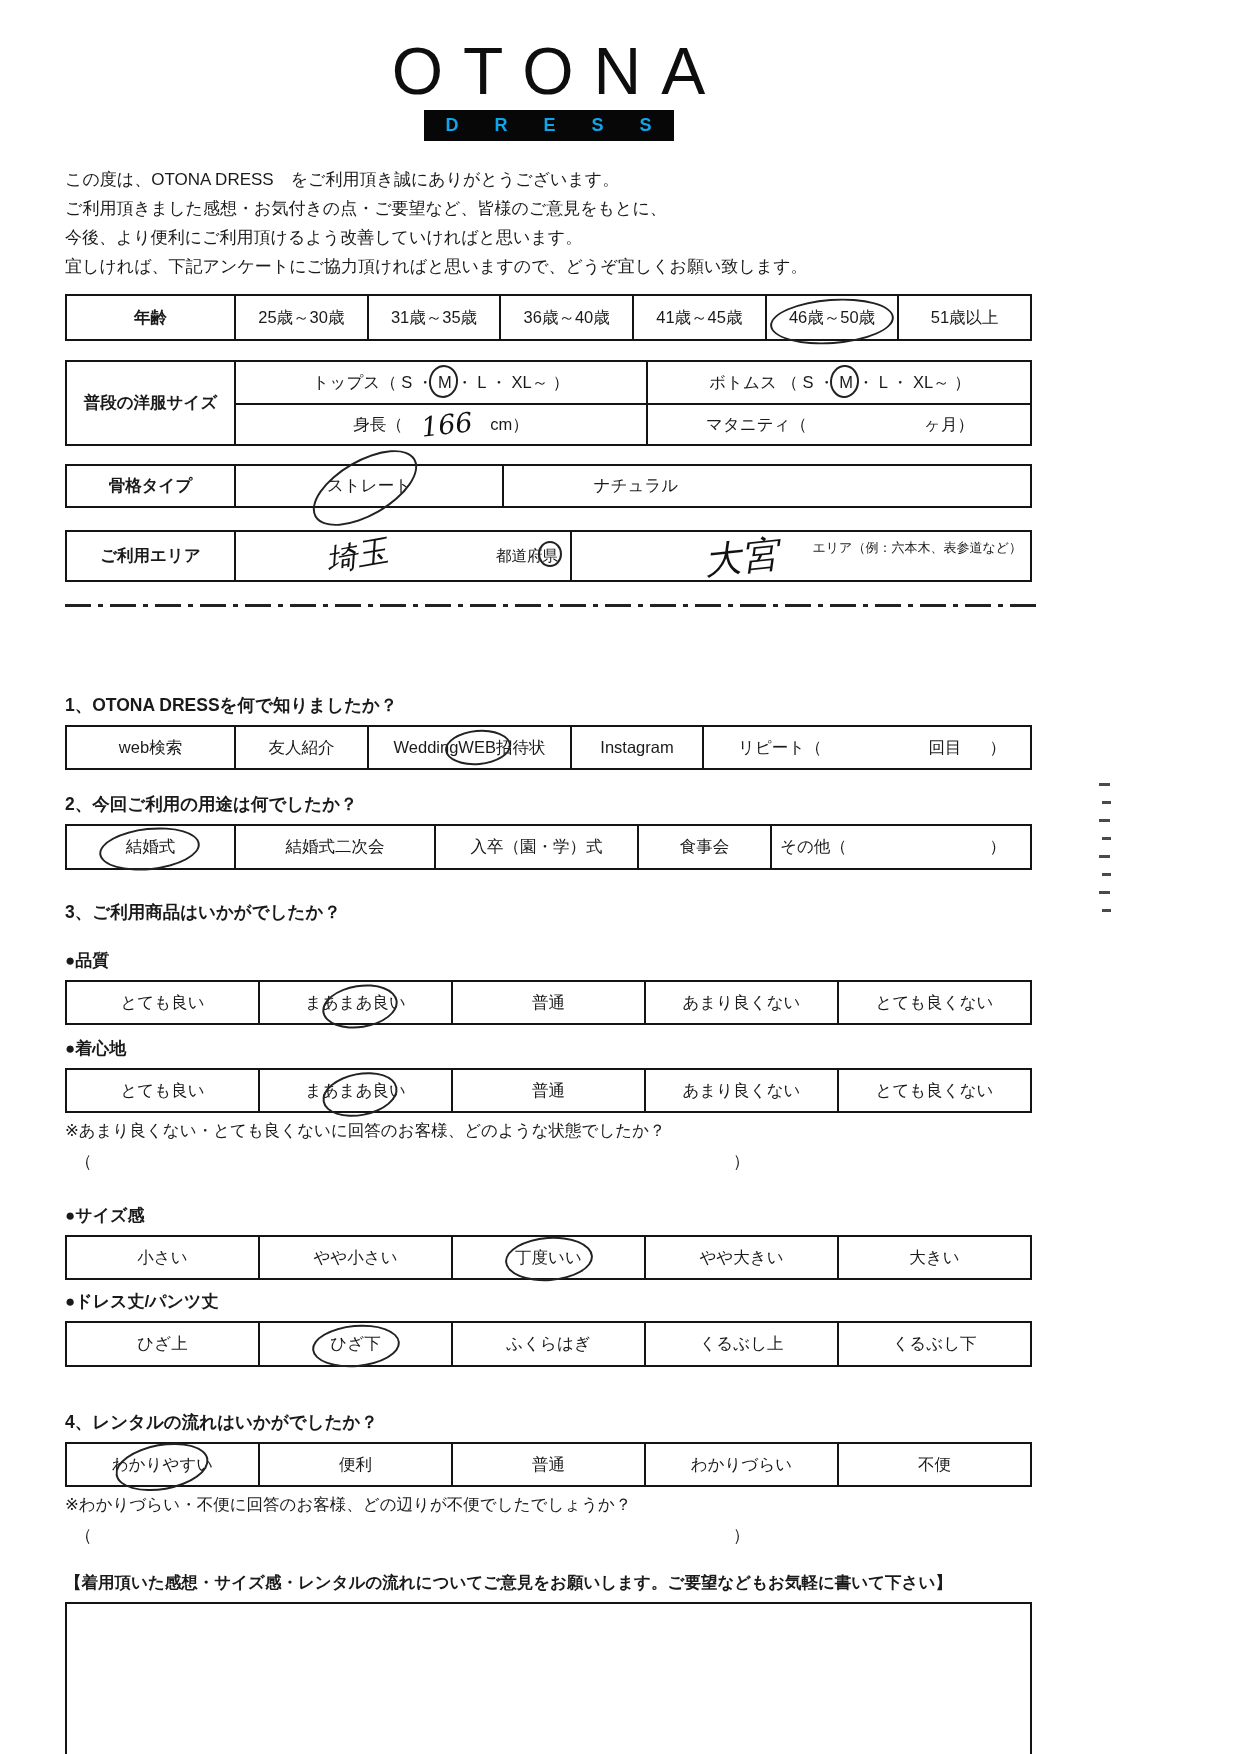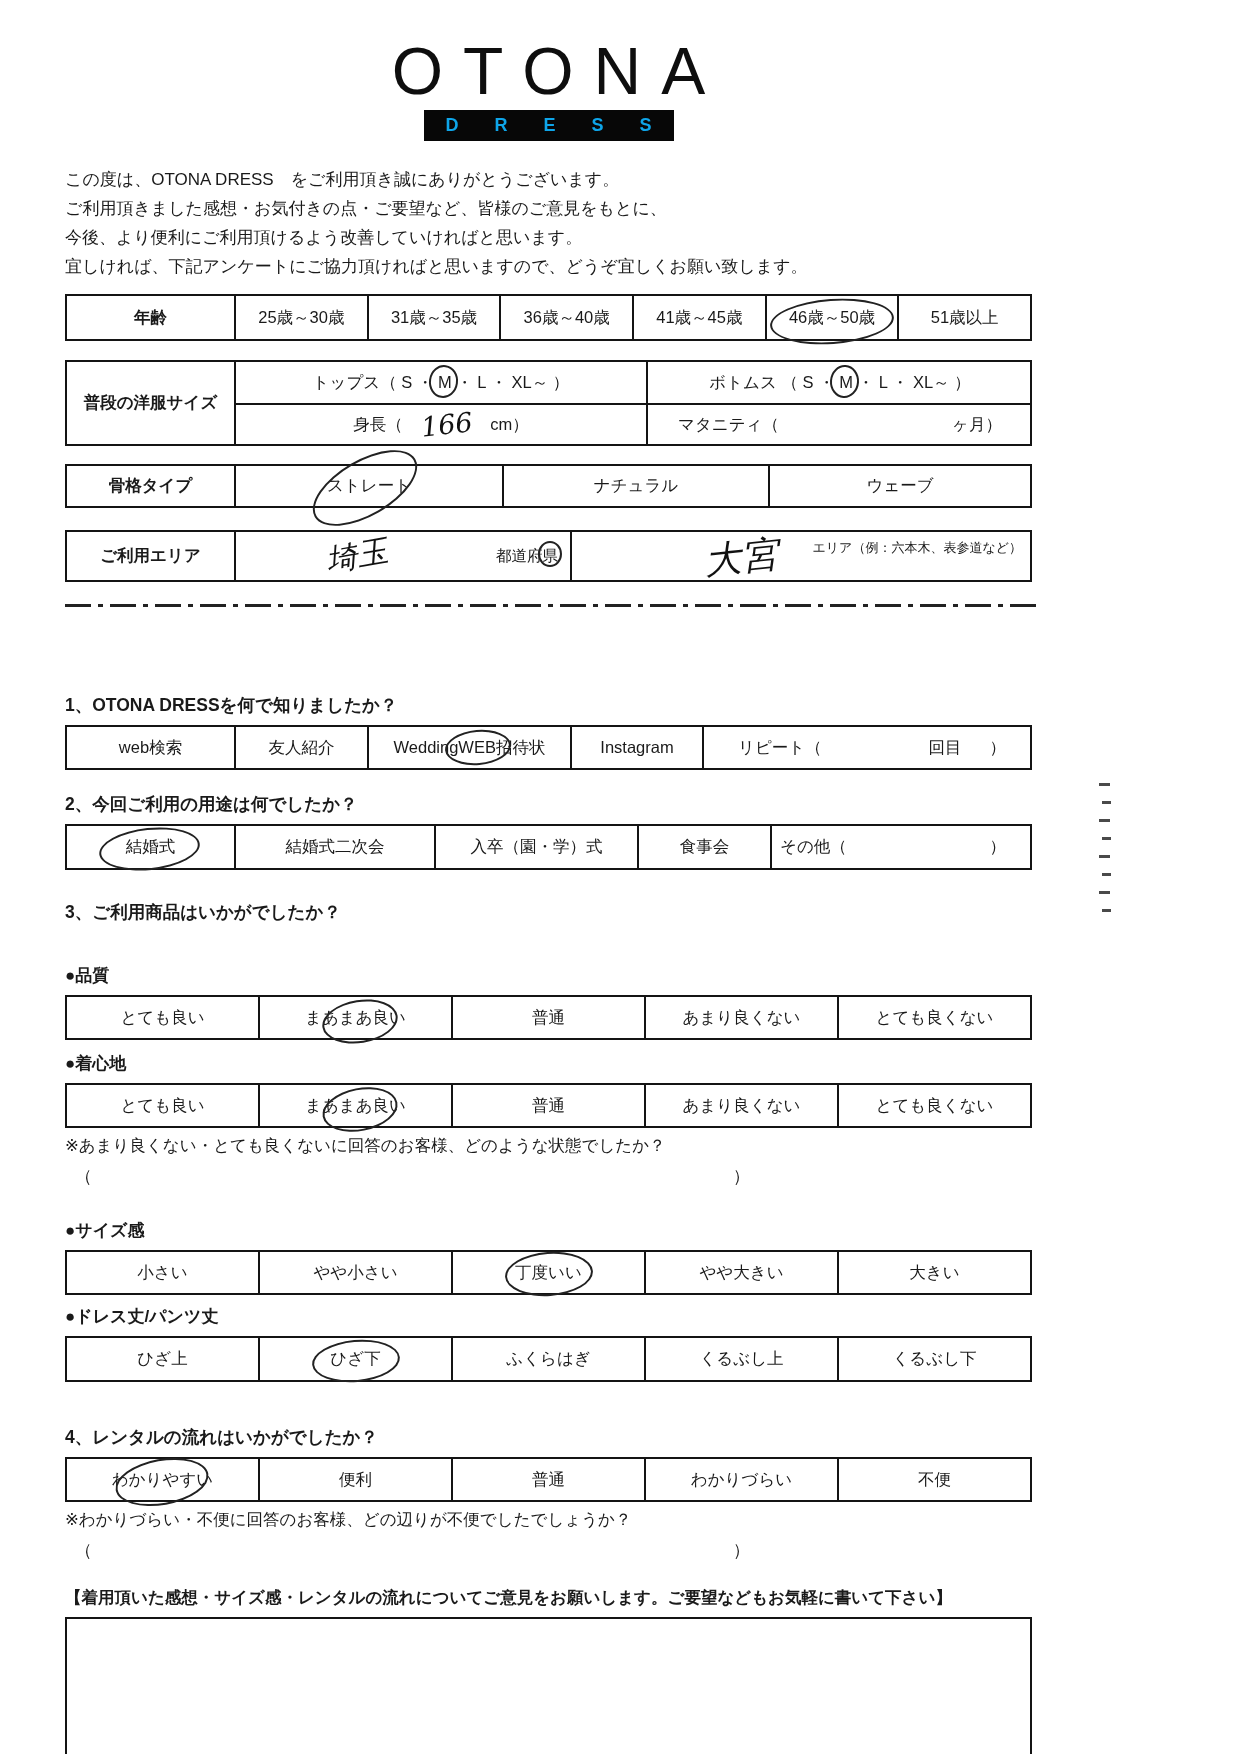--- a/index.html
+++ b/index.html
@@ -138,34 +138,33 @@
           <span>M</span>
           <span class="ring" style="left:-9px; top:-8px; width:29px; height:33px; transform:rotate(4deg);"></span>
         </span>&nbsp;
         <span>・ L ・ XL～ ）</span>
       </div>
       <div class="st-b st-t" style="justify-content:center; gap:18px;">
         <span>身長（</span>
         <span class="hand" style="font-size:27px; transform:rotate(-6deg);">166</span>
         <span>cm）</span>
       </div>
-      <div class="st-b st-t" style="justify-content:space-between; padding:0 30px;">
+      <div class="st-b st-t" style="justify-content:space-between; padding:0 58px;">
         <span>マタニティ（</span>
         <span>ヶ月）</span>
       </div>
     </div>
 
     <div class="trow" style="margin-top:18px; height:44px;">
       <div class="cell label-cell" style="width:167px;">骨格タイプ</div>
       <div class="cell" style="width:268px;">
         <span>ストレート</span>
         <span class="ring" style="left:calc(50% - 62px); top:-6px; width:116px; height:56px; transform:rotate(-30deg);"></span>
       </div>
       <div class="cell" style="width:266px;">ナチュラル</div>
-      <div class="cell" style="flex:1;">ウェーブ</div>
     </div>
 
     <div class="trow" style="margin-top:22px; height:52px;">
       <div class="cell label-cell" style="width:167px;">ご利用エリア</div>
       <div class="cell" style="width:336px; justify-content:flex-start; padding:0 12px;">
         <span class="hand" style="font-size:31px; transform:rotate(-10deg); margin-left:78px;">埼玉</span>
         <span style="margin-left:auto; font-size:15.5px;">
           <span>都道府</span><span class="inline-mark"><span>県</span><span class="ring" style="left:-5px; top:-5px; width:24px; height:26px; transform:rotate(0deg);"></span></span>
         </span>
       </div>
@@ -204,21 +203,21 @@
       <div class="cell" style="width:203px;">入卒（園・学）式</div>
       <div class="cell" style="width:133px;">食事会</div>
       <div class="cell" style="flex:1; justify-content:space-between; padding:0 24px 0 8px;">
         <span>その他（</span>
         <span>）</span>
       </div>
     </div>
 
     <div class="q-title" style="margin-top:30px;">3、ご利用商品はいかがでしたか？</div>
 
-    <div class="sub-label" style="margin-top:40px;">●品質</div>
+    <div class="sub-label" style="margin-top:25px;">●品質</div>
     <div class="trow" style="margin-top:8px; height:45px;">
       <div class="cell" style="flex:1;">とても良い</div>
       <div class="cell" style="flex:1;">
         <span>まあまあ良い</span>
         <span class="ring" style="left:calc(50% - 34px); top:3px; width:76px; height:43px; transform:rotate(-9deg);"></span>
       </div>
       <div class="cell" style="flex:1;">普通</div>
       <div class="cell" style="flex:1;">あまり良くない</div>
       <div class="cell" style="flex:1;">とても良くない</div>
     </div>

